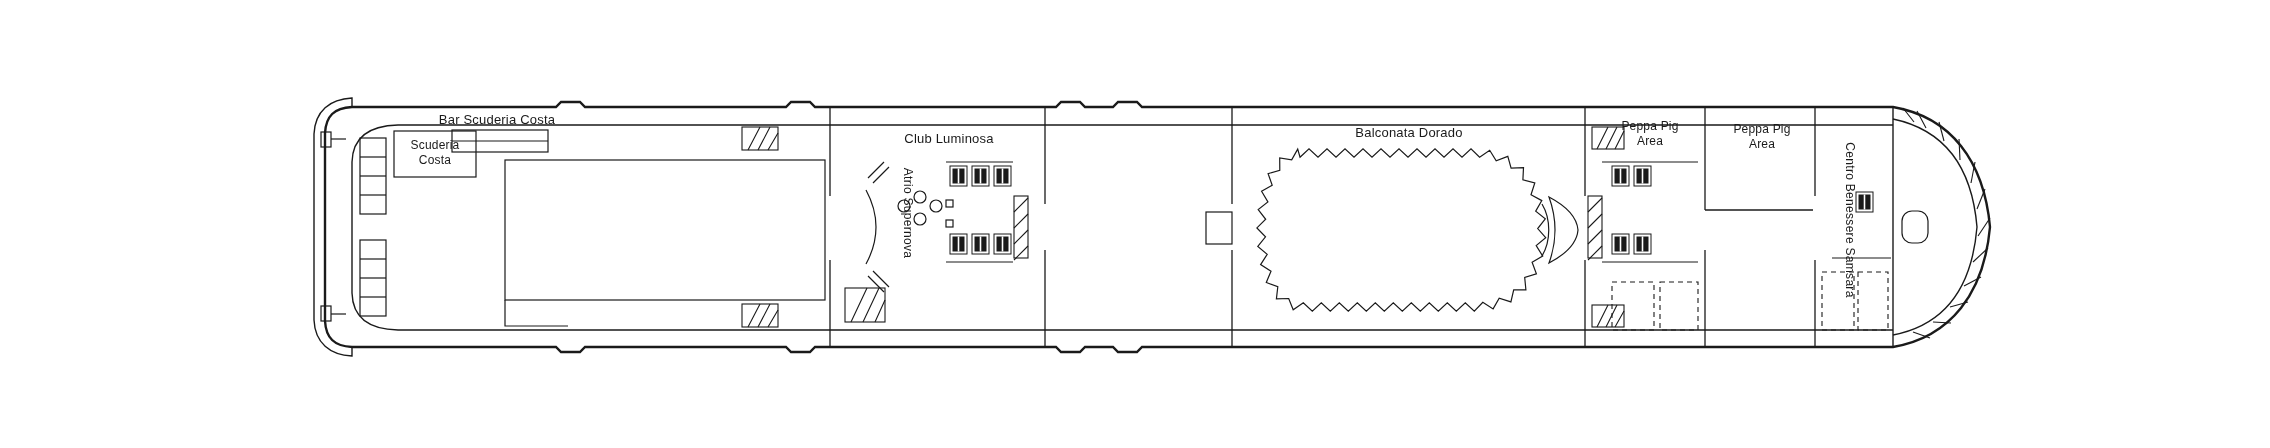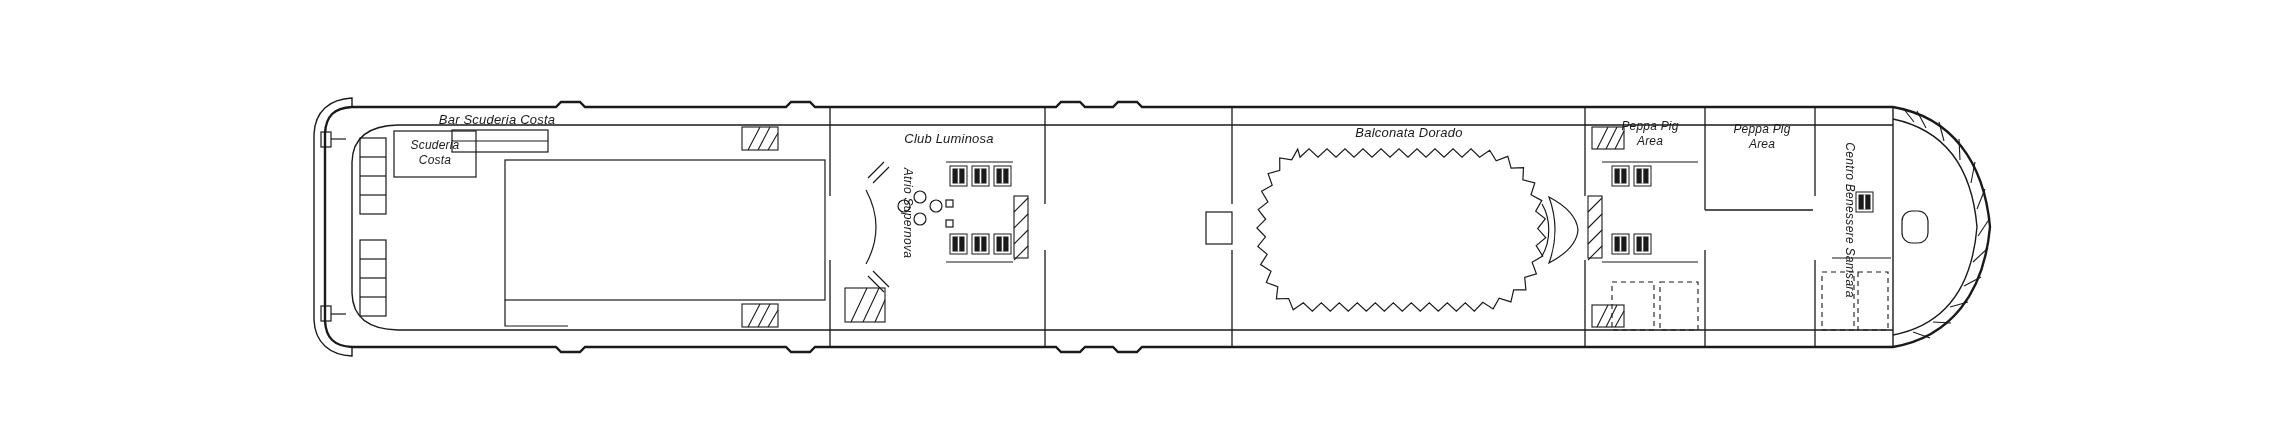--- a/index.html
+++ b/index.html
@@ -7,21 +7,20 @@
     padding: 0;
     background: #ffffff;
     font-family: "Liberation Sans", sans-serif;
   }
   .stage {
     position: relative;
     width: 2254px;
     height: 448px;
     background: #ffffff;
     overflow: hidden;
-    font-style: italic;
   }
   svg { display: block; }
   text {
     fill: #1a1a1a;
     font-family: "Liberation Sans", sans-serif;
   }
   .lbl   { font-size: 13px; letter-spacing: .2px; }
   .lbl-s { font-size: 12px; letter-spacing: .2px; }
   .lbl-v { font-size: 12px; letter-spacing: .3px; }
 </style>

